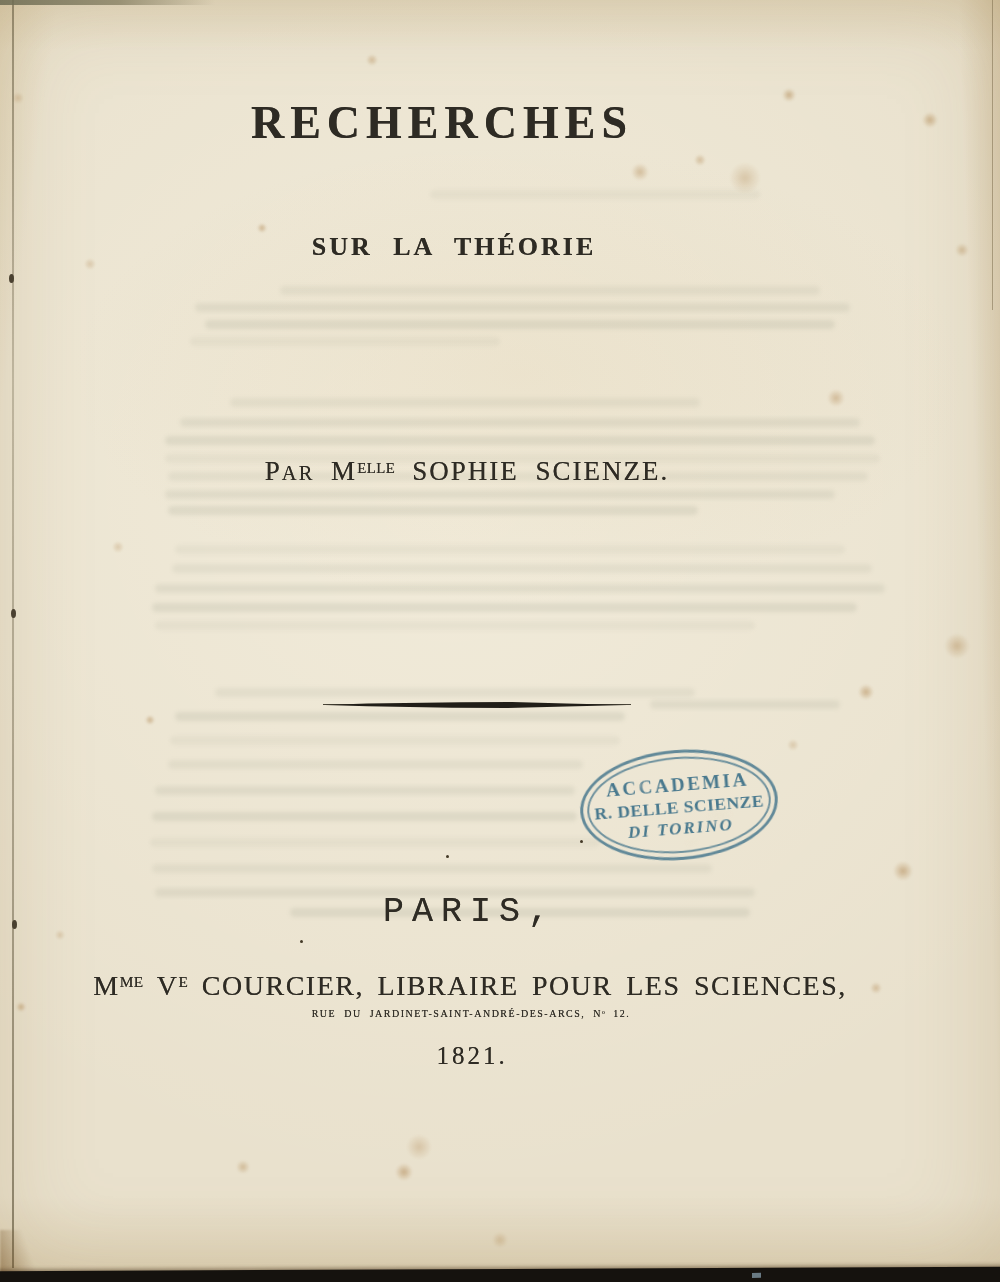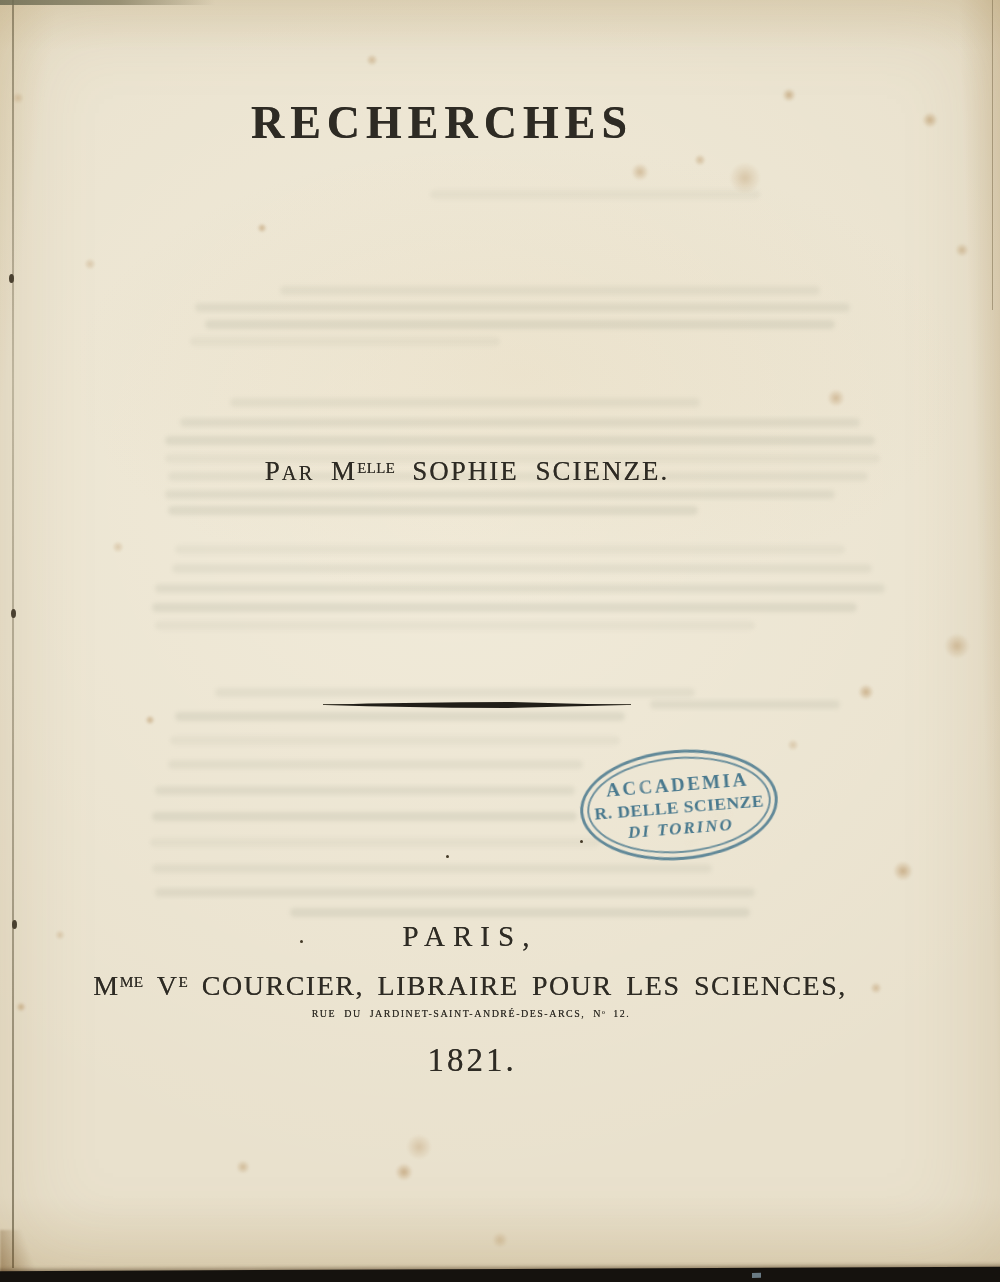--- a/index.html
+++ b/index.html
@@ -60,24 +60,24 @@
   
   .line{
     position:absolute;left:0;text-align:center;color:#2e2b24;
     text-shadow:0 0 .6px rgba(46,43,36,.75);
     white-space:nowrap;
   }
   #title      {top:96px;  right:116px; font-size:46px; font-weight:bold; letter-spacing:6px;}
   #subtitle   {top:232px; right:92px;  font-size:26px; font-weight:bold; letter-spacing:3px; word-spacing:11px;}
   #subject    {top:340px; right:54px;  font-size:40px; font-weight:bold; letter-spacing:3px; word-spacing:13px;}
   #byline     {top:456px; right:66px;  font-size:27px; letter-spacing:2px; word-spacing:8px;}
-  #city       {top:920px; right:60px;  font-size:29px; letter-spacing:8px;}
+  #city       {top:892px; right:60px;  font-size:35px; letter-spacing:8px;font-family:Liberation Mono, monospace;}
   #publisher  {top:970px; right:60px;  font-size:28px; letter-spacing:1.5px; word-spacing:5px;}
   #address    {top:1008px;right:58px;  font-size:10px; letter-spacing:1.5px; word-spacing:4px;}
-  #year       {top:1042px;right:56px;  font-size:33px; letter-spacing:3px;}
+  #year       {top:1042px;right:56px;  font-size:25px; letter-spacing:3px;}
 
   .smallcap{font-size:76%;}
   .supr{font-size:55%;vertical-align:.5em;letter-spacing:.5px;}
 
   
   #rule{position:absolute;left:325px;top:702px;width:302px;height:6px;}
   #rule .taper{
     position:absolute;inset:0;background:#211e18;
     clip-path:polygon(0 50%,14% 26%,45% 4%,62% 0,80% 24%,100% 48%,80% 74%,60% 100%,42% 96%,14% 72%);
   }
@@ -176,20 +176,21 @@
 
   <div class="crease"></div>
   <div class="stitch" style="left:9px;top:274px;"></div>
   <div class="stitch" style="left:11px;top:609px;"></div>
   <div class="stitch" style="left:12px;top:920px;"></div>
   <div class="edge-line-right"></div>
   <div class="top-strip"></div>
   <div class="corner-wedge"></div>
 
   <div class="line" id="title">RECHERCHES</div>
+  <div class="line" id="subtitle">SUR LA THÉORIE</div>
 
   <div class="line" id="byline">
     <span><span>P</span><span class="smallcap">AR</span></span>
     <span><span>M</span><span class="supr">ELLE</span></span>
     <span>SOPHIE SCIENZE.</span>
   </div>
 
   <div id="rule">
     <div class="hair"></div>
     <div class="taper"></div>

